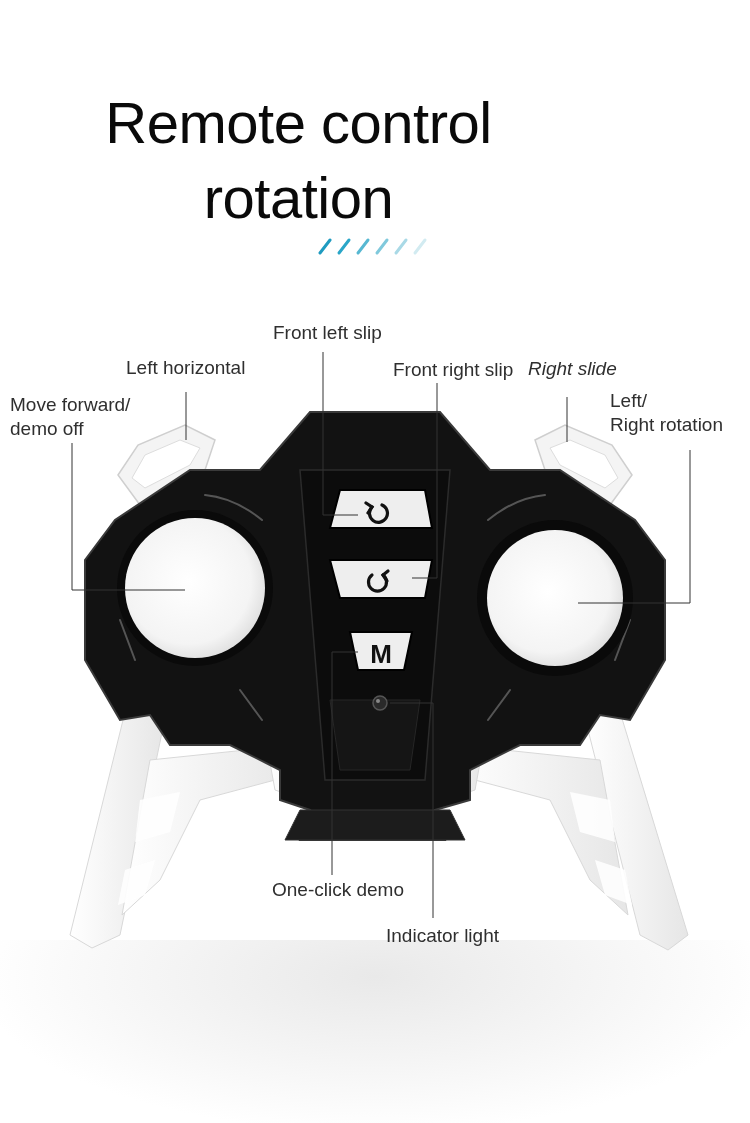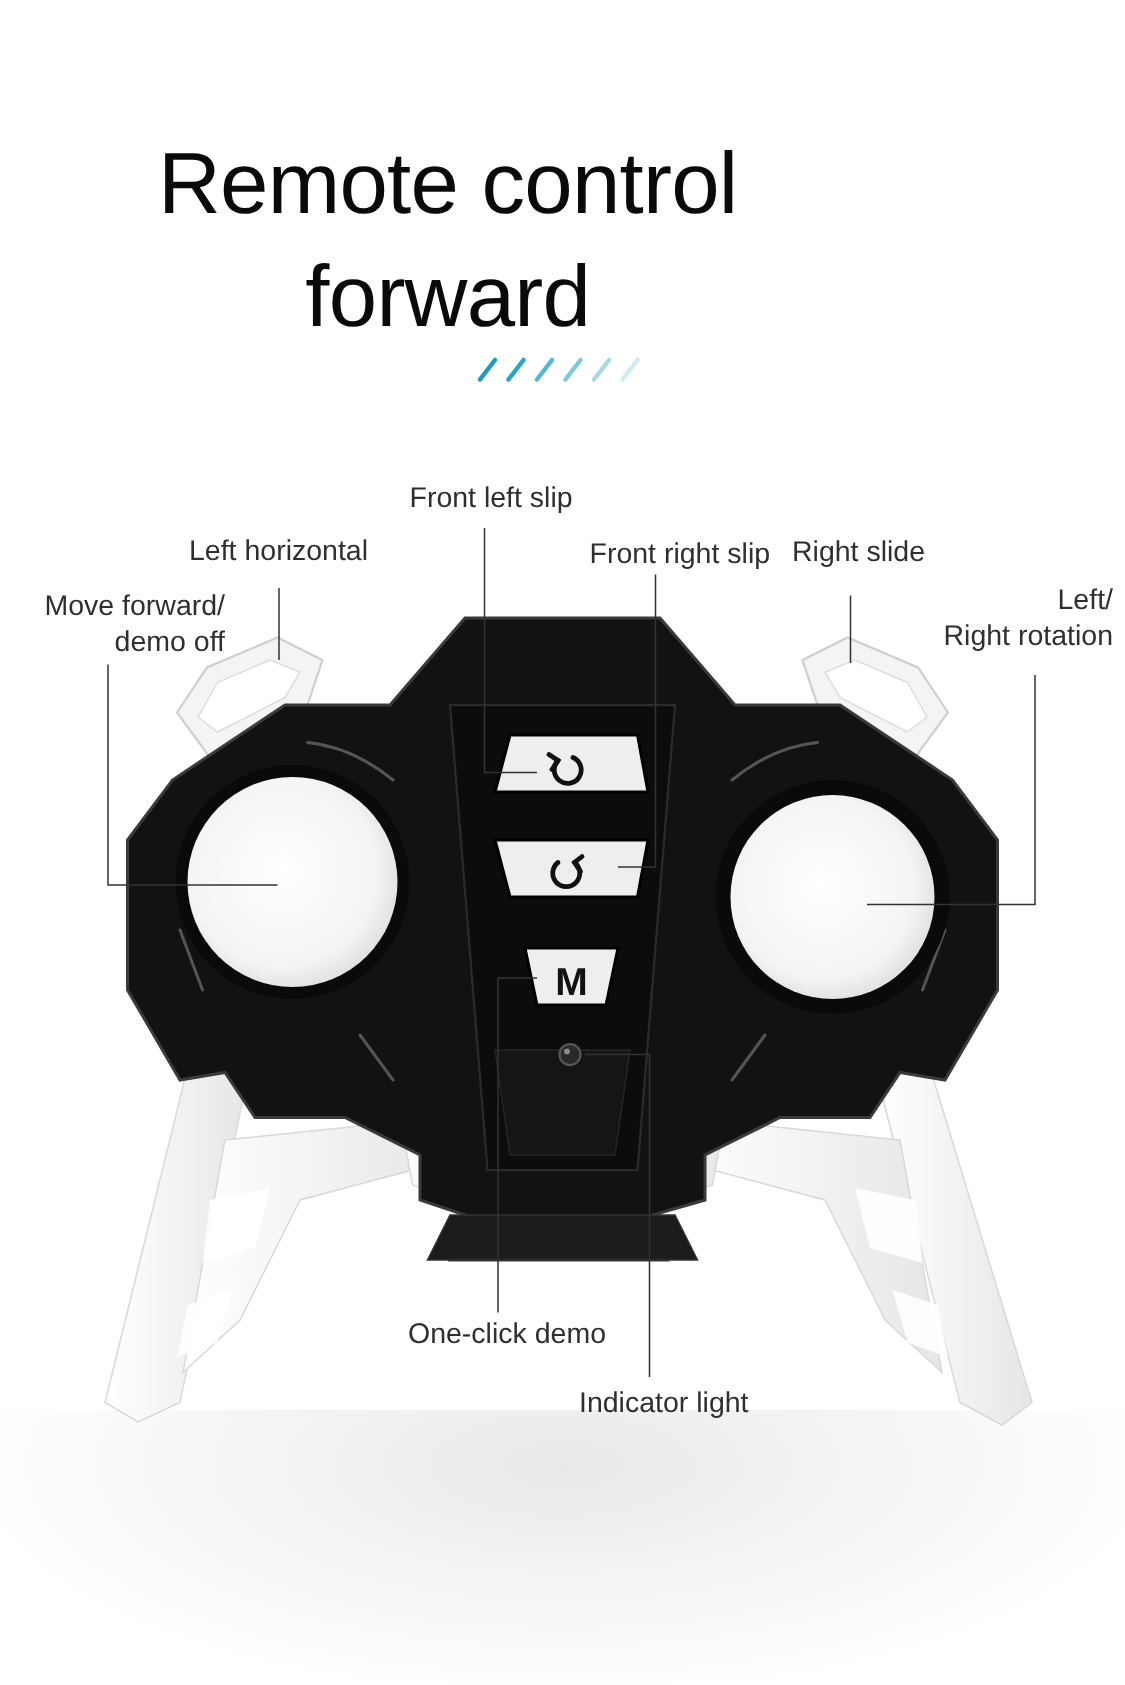--- a/index.html
+++ b/index.html
@@ -4,30 +4,30 @@
 <style>
   html, body { margin:0; padding:0; }
   body { width:750px; height:1123px; background:#ffffff; position:relative; overflow:hidden;
          font-family:"Liberation Sans", "DejaVu Sans", sans-serif; }
   .title { position:absolute; left:0; width:597px; text-align:center; color:#0a0a0a;
            font-size:58px; line-height:70px; font-weight:normal; letter-spacing:-0.5px; }
   .t1 { top:88px; }
   .t2 { top:163px; }
   .stripes { position:absolute; left:318px; top:236px; width:120px; height:20px; }
   .label { position:absolute; color:#2f2f2f; font-size:19px; line-height:24px; white-space:nowrap; }
-  .label.center { text-align:right; }
+  .label.center { text-align:left; }
   svg.art { position:absolute; left:0; top:0; }
   .floor { position:absolute; left:0; top:940px; width:750px; height:183px;
            background:radial-gradient(ellipse at 50% 20%, #e9e9e9 0%, #f6f6f6 45%, #ffffff 75%); }
 </style>
 </head>
 <body>
 
 <div class="title t1">Remote control</div>
-<div class="title t2">forward</div>
+<div class="title t2">rotation</div>
 <svg class="stripes" viewBox="0 0 120 20" width="120" height="20">
   <g stroke-width="3" stroke-linecap="round">
     <line x1="2" y1="17" x2="12" y2="4" stroke="#1f9bc0"></line>
     <line x1="21" y1="17" x2="31" y2="4" stroke="#2aa6c8"></line>
     <line x1="40" y1="17" x2="50" y2="4" stroke="#57b8d2"></line>
     <line x1="59" y1="17" x2="69" y2="4" stroke="#80c9dc"></line>
     <line x1="78" y1="17" x2="88" y2="4" stroke="#a9d9e6"></line>
     <line x1="97" y1="17" x2="107" y2="4" stroke="#d2ebf1"></line>
   </g>
 </svg>
@@ -130,19 +130,19 @@
   </g>
 </svg>
 
 <div class="label" style="left:273px; top:321px;">Front left slip</div>
 <div class="label" style="left:126px; top:356px;">Left horizontal</div>
 <div class="label center" style="left:10px; top:393px; width:140px;">
   <div>Move forward/</div>
   <div>demo off</div>
 </div>
 <div class="label" style="left:393px; top:358px;">Front right slip</div>
-<div class="label" style="left:528px; top:357px;">Right slide</div>
+<div class="label" style="left:528px; top:357px;font-style:italic;">Right slide</div>
 <div class="label center" style="left:610px; top:389px; width:132px;">
   <div>Left/</div>
   <div>Right rotation</div>
 </div>
 <div class="label" style="left:272px; top:878px;">One-click demo</div>
 <div class="label" style="left:386px; top:924px;">Indicator light</div>
 
 </body></html>

